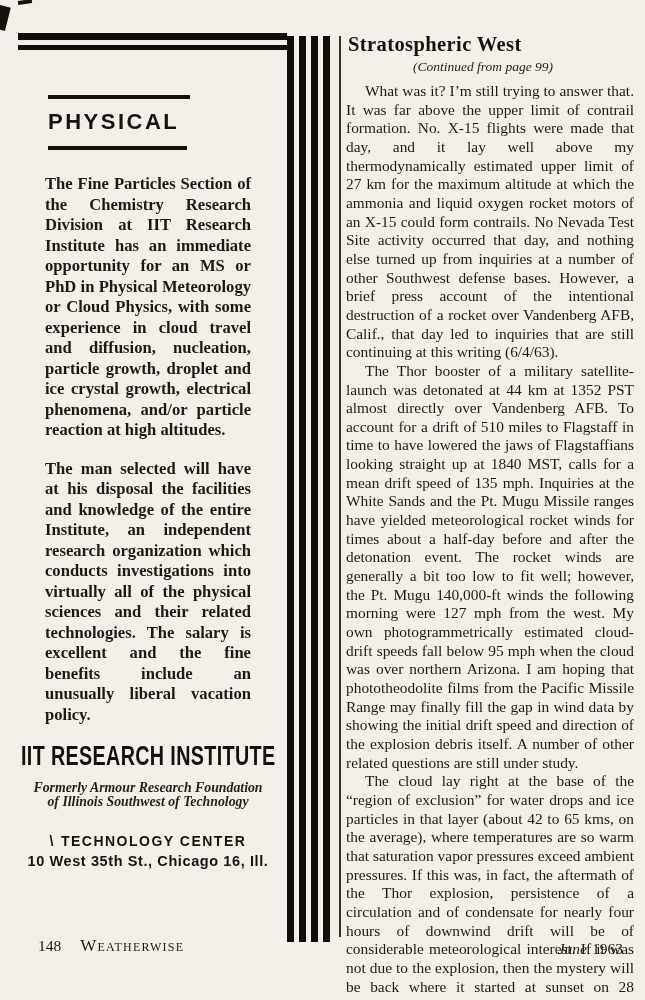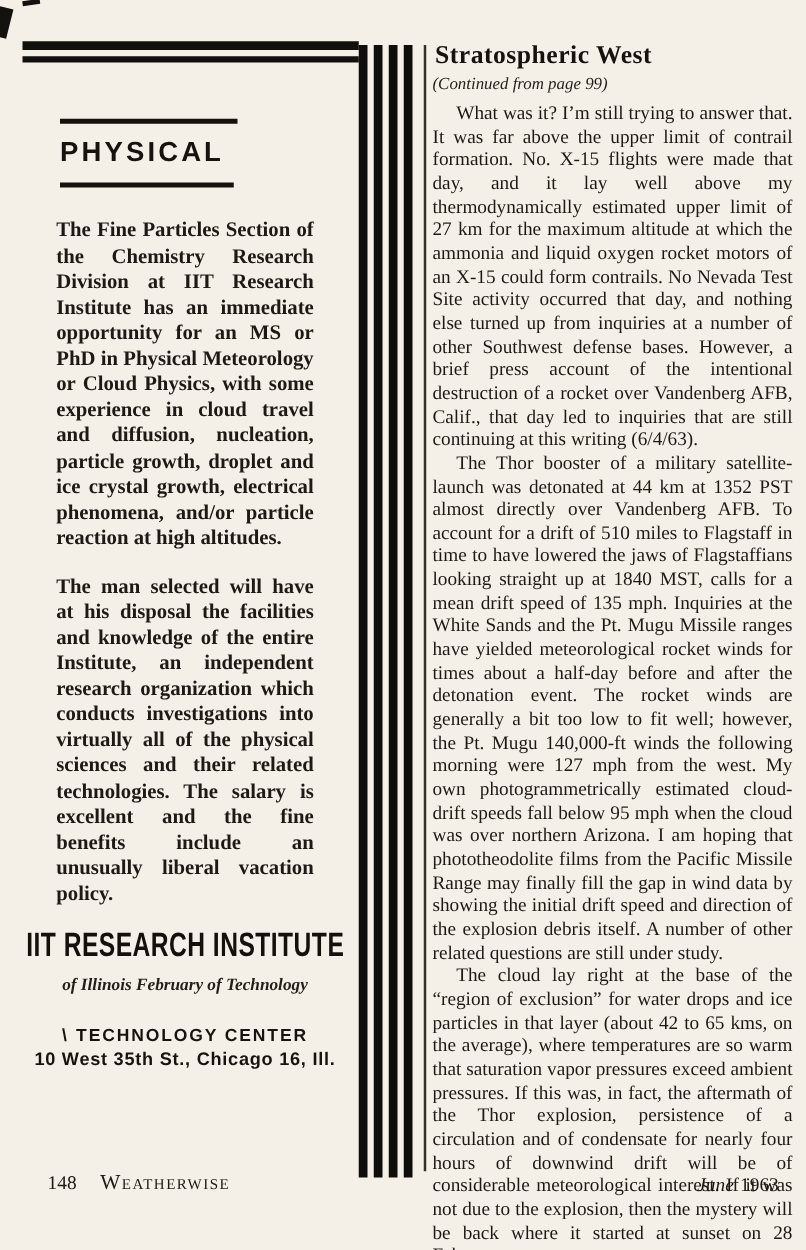--- a/index.html
+++ b/index.html
@@ -45,21 +45,21 @@
   
   .bars{position:absolute;left:287px;top:36px;height:906px;display:flex;gap:5px;}
   .bars .bar{width:7px;height:100%;background:#0f0d0b;}
   .thin-rule{position:absolute;left:339px;top:36px;width:2px;height:901px;background:#35302a;}
 
   
   .article-col{position:absolute;left:346px;top:33px;width:288px;}
   .article-title{
     margin:0 0 3px 2px;font-size:20.5px;font-weight:700;letter-spacing:0.4px;color:#16130f;
   }
-  .continued{font-style:italic;font-size:13.5px;margin:2px 14px 7px 0;color:#221e18;}
+  .continued{text-align:center;font-style:italic;font-size:13.5px;margin:2px 14px 7px 0;color:#221e18;}
   .article-p{
     margin:0;text-align:justify;text-indent:19px;
     font-size:15.4px;line-height:18.65px;color:#1d1a15;
   }
 
   
   .footer-left{position:absolute;left:38px;top:936px;color:#1d1a15;}
   .footer-left .pageno{font-size:15.5px;}
   .footer-left .mag{font-variant:small-caps;font-size:17px;letter-spacing:1.2px;margin-left:15px;}
   .footer-right{position:absolute;right:22px;top:940px;font-size:15.5px;color:#1d1a15;}
@@ -86,21 +86,22 @@
     </div>
 
     <p class="ad-p">The Fine Particles Section of the Chemistry Research Division at IIT Research Institute has an immediate opportunity for an MS or PhD in Physical Meteorology or Cloud Physics, with some experience in cloud travel and diffusion, nucleation, particle growth, droplet and ice crystal growth, electrical phenomena, and/or particle reaction at high altitudes.</p>
     <p class="ad-p">The man selected will have at his disposal the facilities and knowledge of the entire Institute, an independent research organization which conducts investigations into virtually all of the physical sciences and their related technologies.  The salary is excellent and the fine benefits include an unusually liberal vacation policy.</p>
 
     <div class="institute">
       <span class="squeeze">IIT RESEARCH INSTITUTE</span>
     </div>
 
     <div class="formerly">
-      <div>of Illinois February of Technology</div>
+      <div>Formerly Armour Research Foundation</div>
+      <div>of Illinois Southwest of Technology</div>
     </div>
 
     <div class="tech-center">
       <span class="mark">\</span>
       <span>TECHNOLOGY CENTER</span>
     </div>
     <div class="ad-address">10 West 35th St., Chicago 16, Ill.</div>
 
   </aside>
 

